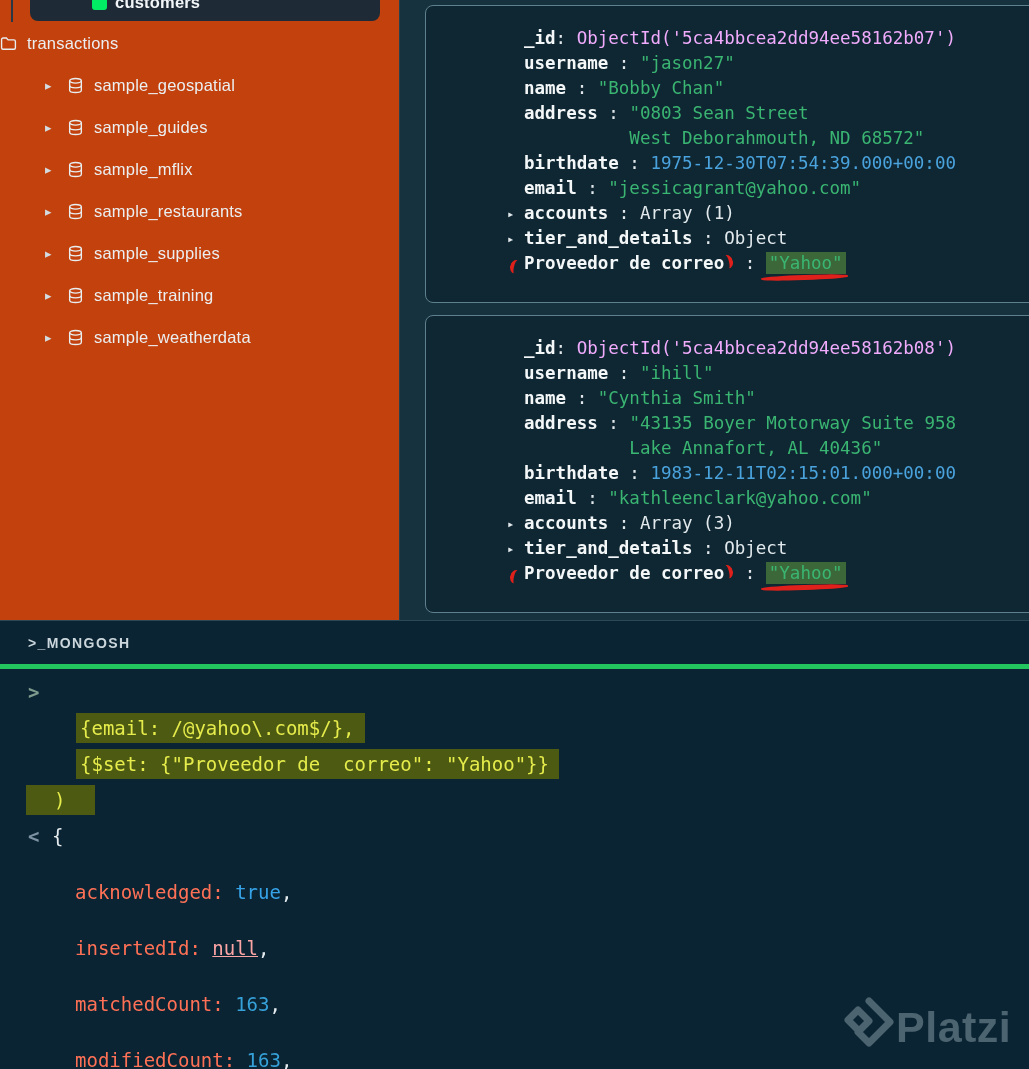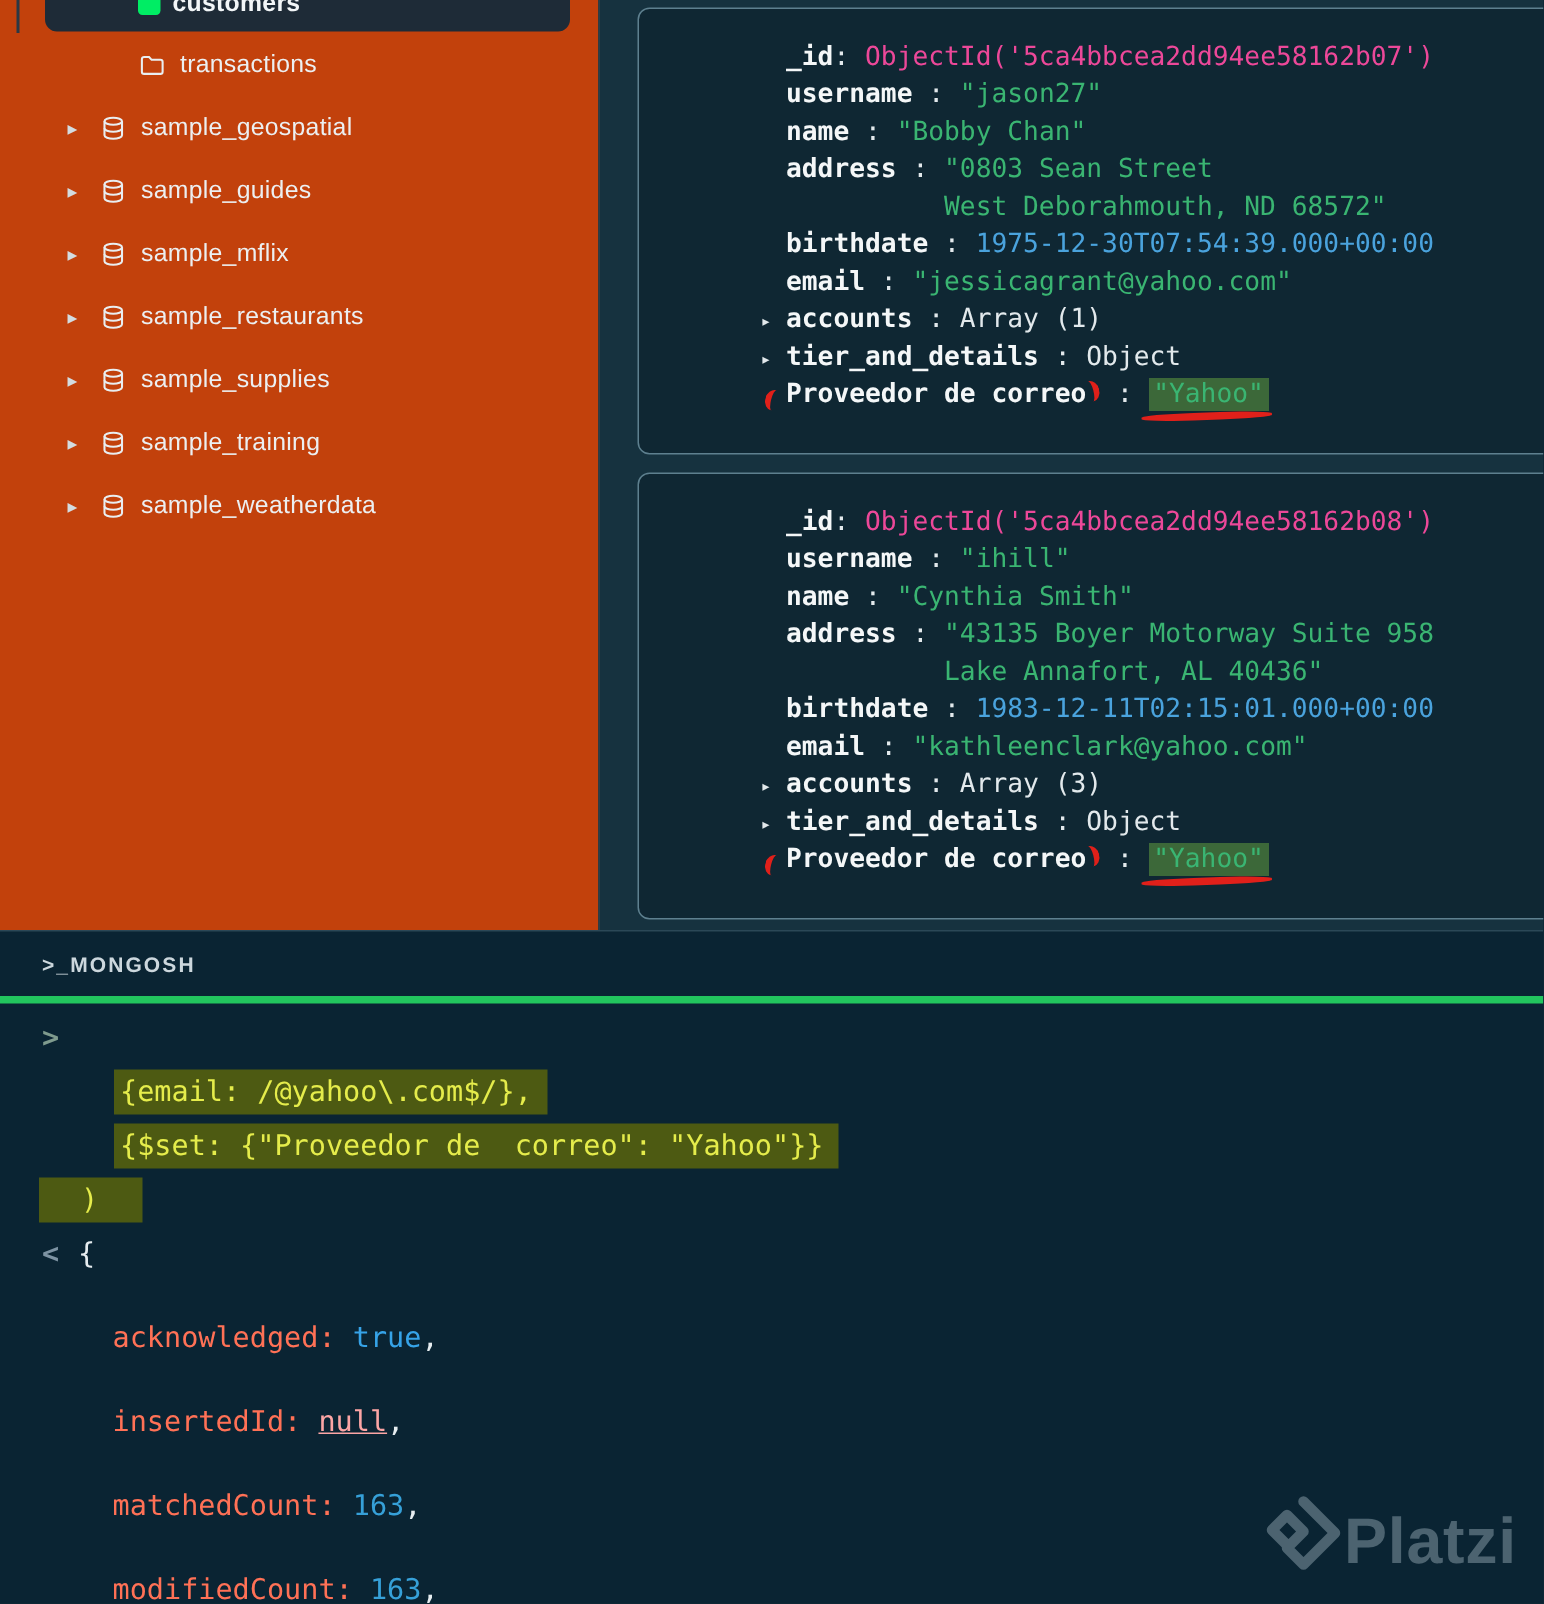--- a/index.html
+++ b/index.html
@@ -8,42 +8,42 @@
         font-family:"Liberation Sans",sans-serif;background:#16323f;}
 
   
   .sidebar{position:absolute;left:0;top:0;width:399px;height:620px;background:#c2410c;}
   .tree-guide{position:absolute;left:11px;top:0;width:2px;height:22px;background:#2a3845;}
   .active-row{position:absolute;left:30px;top:-17px;width:350px;height:38px;background:#1e2b37;
               border-radius:8px;display:flex;align-items:center;padding-left:62px;cursor:pointer;}
   .coll-icon{width:15px;height:15px;background:#00ED64;border-radius:3px;margin-right:8px;flex:0 0 auto;}
   .active-label{color:#f2f6f8;font-size:16.5px;font-weight:bold;letter-spacing:.2px;}
   .tx-row{position:absolute;left:0;top:24px;width:100%;height:38px;display:flex;align-items:center;
-          padding-left:93px;cursor:pointer;}
+          cursor:pointer;}
   .tx-row .icon17{margin-right:10px;}
   .side-label{color:#eceff1;font-size:16.5px;letter-spacing:.2px;}
   .db-list{position:absolute;left:0;top:64px;width:100%;}
   .db-row{height:42px;display:flex;align-items:center;padding-left:45px;cursor:pointer;}
   .caret-ch{width:14px;margin-right:8px;color:#d3dce1;font-size:13px;}
   .icon17{width:17px;height:17px;flex:0 0 auto;display:inline-block;}
   .db-row .icon17{margin-right:10px;}
 
   
   .main{position:absolute;left:399px;top:0;width:630px;height:620px;background:#16323f;
         border-left:1px solid #26404d;}
   .card{position:absolute;left:25px;width:1000px;background:#0f2733;border:1px solid #5e808f;
         border-radius:8px;padding:20px 0 26px 98px;
         font-family:"DejaVu Sans Mono","Liberation Mono",monospace;
         font-size:17.5px;line-height:25px;color:#e2e9ec;cursor:pointer;}
   .card1{top:5px;}
   .card2{top:315px;}
   .frow{position:relative;white-space:pre;}
   .fkey{font-weight:bold;color:#f4f7f8;}
   .fsep{color:#e2e9ec;}
-  .val-oid{color:#ec4899;}
+  .val-oid{color:#f0abfc;}
   .val-string{color:#3ab572;}
   .val-date{color:#4aa3dd;}
   .val-plain{color:#e2e9ec;}
   .caret{position:absolute;left:-17px;top:1px;font-size:12px;color:#e2e9ec;cursor:pointer;}
 
   
   .curl{display:inline-block;width:10px;height:18px;position:relative;vertical-align:-4px;}
   .curl.l{position:absolute;left:-15px;bottom:0;}
   .curl.l::before{content:"";position:absolute;left:1px;top:2px;width:8px;height:14px;
       border-left:4.5px solid #e0201a;border-radius:60% 0 0 60%;transform:rotate(14deg);}

